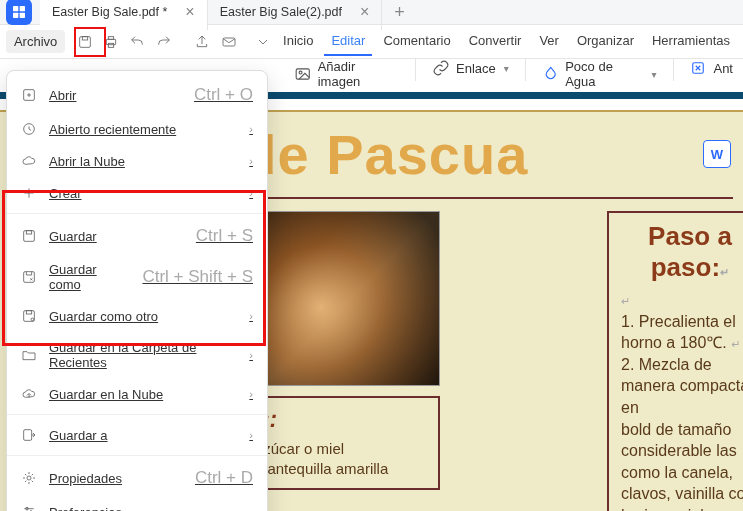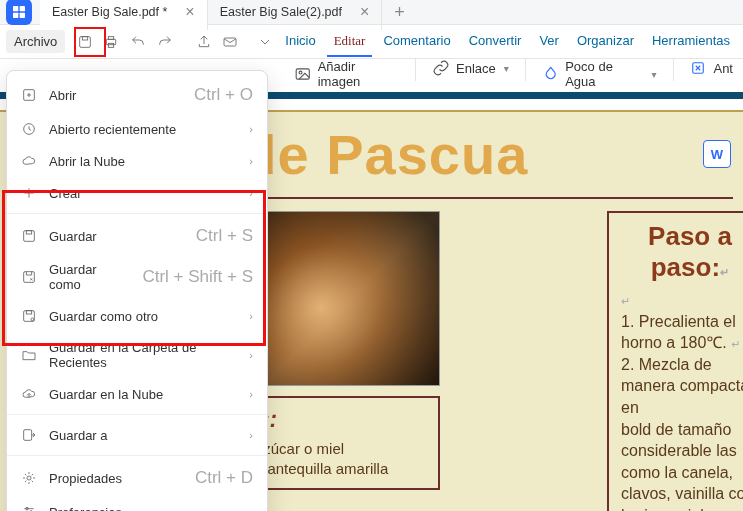--- a/index.html
+++ b/index.html
@@ -13,22 +13,22 @@
 .tab .close-x { margin-left: 18px; color: #888; font-size: 16px; }
 .tab-add { padding: 0 12px; color: #888; font-size: 18px; }
 
 
 .quick { display: flex; align-items: center; height: 34px; padding: 0 6px; border-bottom: 1px solid #e5e5e5; position: relative; justify-content: flex-end; }
 .archivo-btn { font-size: 13px; color: #333; padding: 4px 8px; background: #f0f0f0; border-radius: 4px; margin-right: 6px; }
 .qicon { width: 26px; height: 26px; display: flex; align-items: center; justify-content: center; color: #555; margin: 0 2px; }
 .qicon svg { width: 16px; height: 16px; stroke: #666; fill: none; stroke-width: 1.3; }
 .red-box-small { border: 2.5px solid #e11; position: absolute; left: 74px; top: 2px; width: 32px; height: 30px; }
 .ribbon-tabs { display: flex; margin-left: auto; gap: 4px; font-size: 13px; }
-.rtab { padding: 6px 7px; color: #0369a1; }
-.rtab.active { color: #7f1d1d; border-bottom: 2px solid #2b6cff; font-family: Liberation Serif, serif; }
+.rtab { padding: 6px 7px; color: #404040; }
+.rtab.active { color: #3b82f6; border-bottom: 2px solid #2b6cff; }
 
 
 .sec-bar { display: flex; align-items: flex-start; height: 40px; border-bottom: 7px solid #0c4a6e; padding: 0 10px; font-size: 13px; gap: 12px; }
 .sec-group { display: flex; align-items: center; gap: 6px; color: #333; }
 .sec-sep { width: 1px; height: 22px; background: #e5e5e5; margin: 0 4px; }
 .sec-chev { color: #888; font-size: 10px; margin-left: 2px; }
 .sec-icon { width: 18px; height: 18px; }
 
 
 .doc { position: absolute; top: 110px; left: 0; right: 0; bottom: 0; background: #efebc9; border-top: 2px solid #c0a050; }
@@ -42,21 +42,21 @@
 .ing-box { border: 2px solid #6b2d2d; margin-top: 10px; padding: 8px 12px; width: 265px; }
 .ing-title { color: #8b3a1a; font-size: 23px; font-weight: 700; font-style: italic; margin-bottom: 6px; }
 .ing-line { color: #5a3a1a; font-size: 15px; line-height: 1.35; }
 .right-col { border: 2px solid #6b2d2d; margin-left: 12px; flex: 1; padding: 8px 12px; margin-right: -30px; }
 .paso-title { color: #8b3a1a; font-size: 26px; font-weight: 700; text-align: center; margin-bottom: 6px; }
 .step-line { color: #5a3a1a; font-size: 16px; line-height: 1.35; }
 .ret { color: #aaa; font-size: 11px; }
 
 
 .menu { position: absolute; left: 6px; top: 70px; width: 262px; background: #fff; border: 1px solid #ddd; border-radius: 8px; box-shadow: 0 8px 24px rgba(0,0,0,.15); padding: 6px 0; z-index: 50; }
-.menu-item { display: flex; align-items: center; padding: 8px 14px; font-size: 13px; color: #333; gap: 12px; }
+.menu-item { display: flex; align-items: center; padding: 8px 14px; font-size: 13px; color: #333; gap: 12px; text-decoration: underline; }
 .menu-item .micon { width: 16px; height: 16px; flex-shrink: 0; }
 .menu-item .micon svg { width: 16px; height: 16px; stroke: #666; fill: none; stroke-width: 1.3; }
 .menu-item .label { flex: 1; }
 .menu-item .shortcut { color: #aaa; font-size: 17px; }
 .menu-item .chev { color: #999; font-size: 11px; }
 .menu-sep { height: 1px; background: #eee; margin: 4px 0; }
 .red-box-big { position: absolute; left: 2px; top: 190px; width: 264px; height: 156px; border: 3px solid #e11; z-index: 60; pointer-events: none; }
 
 </style>
 </head>

